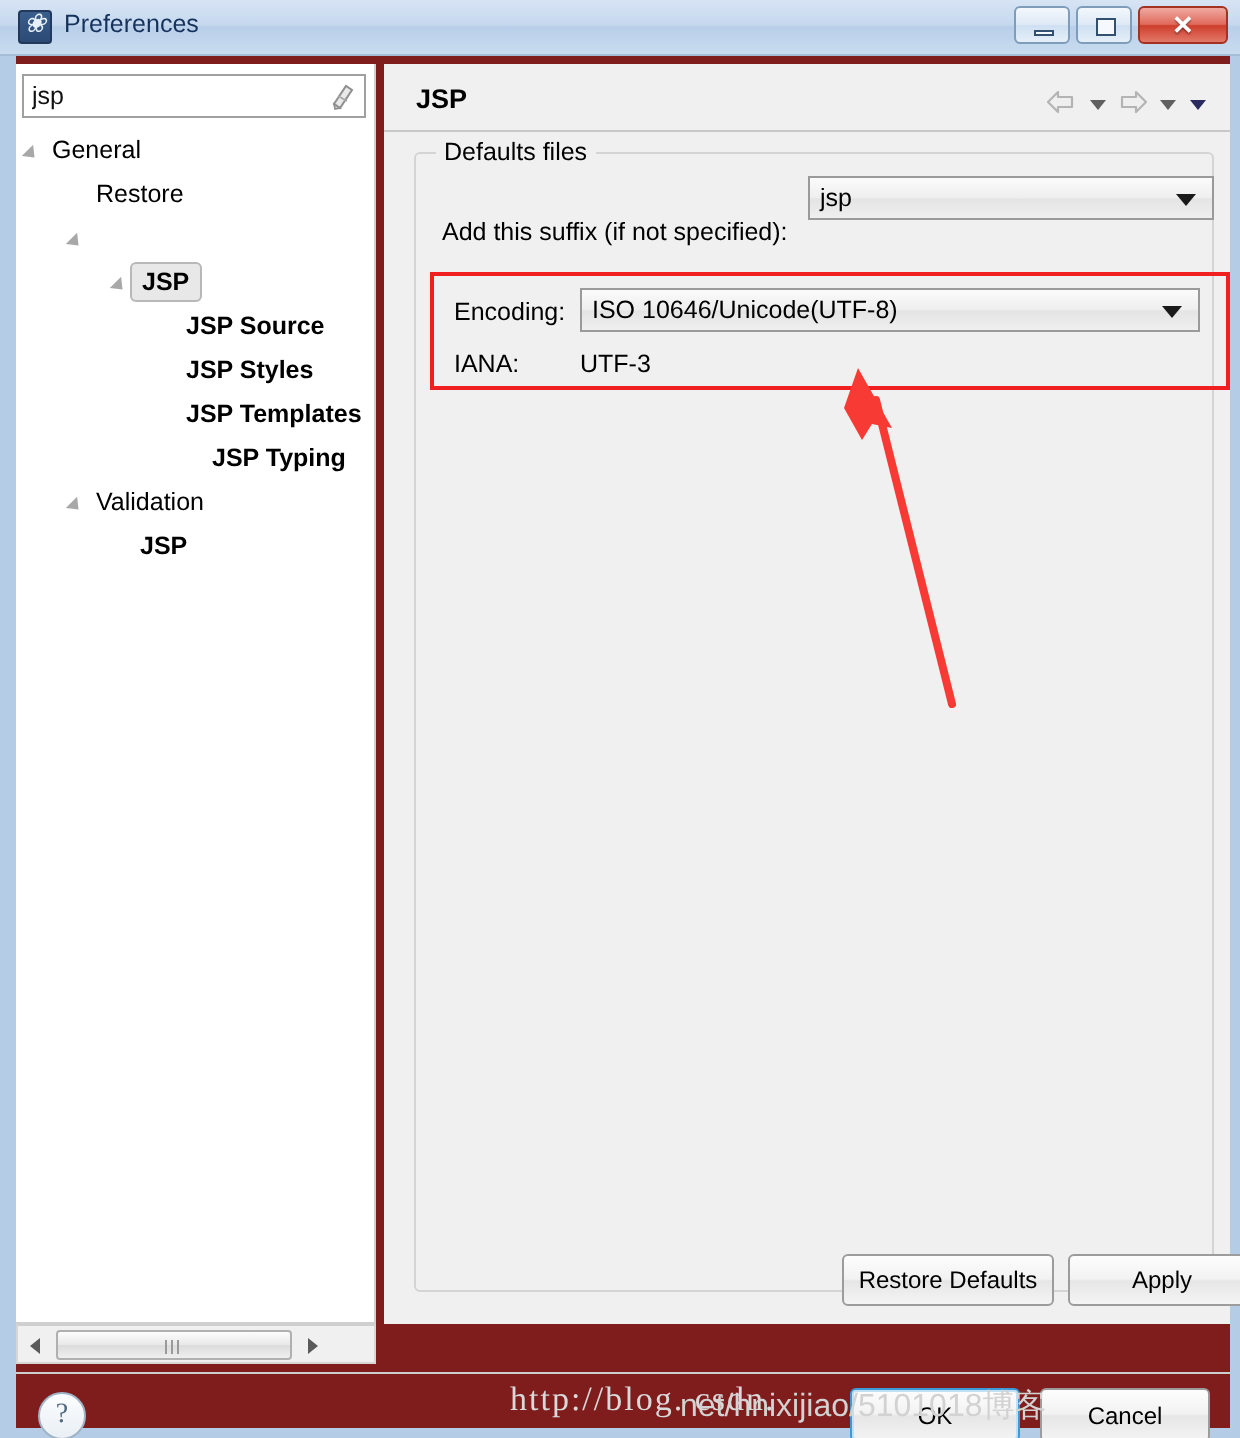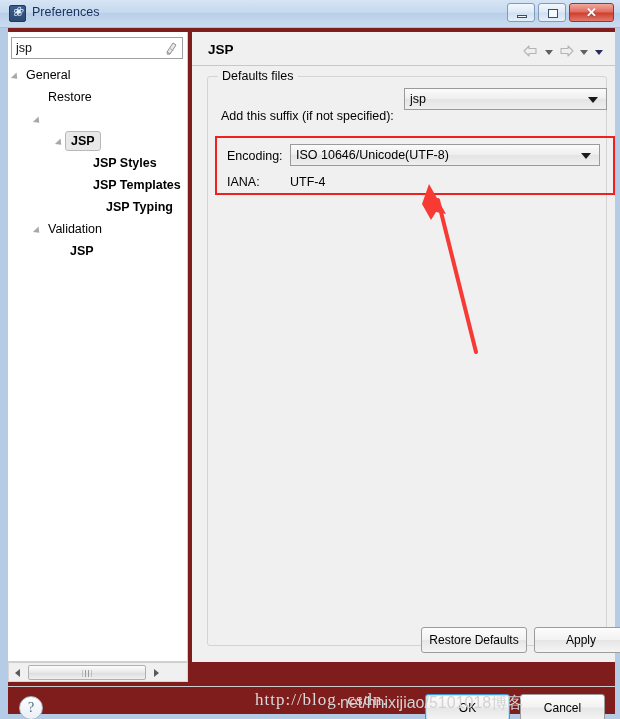--- a/index.html
+++ b/index.html
@@ -350,20 +350,23 @@
           </div>
           <div class="tree-row">
             <span class="tree-label" style="left: 40px;">Restore</span>
           </div>
           <div class="tree-row">
             <span class="tw" style="left: 26px;"></span>
           </div>
           <div class="tree-row">
             <span class="tw" style="left: 48px;"></span>
             <span class="tree-label bold sel" style="left: 57px;">JSP</span>
+          </div>
+          <div class="tree-row">
+            <span class="tree-label bold" style="left: 85px;">JSP Source</span>
           </div>
           <div class="tree-row">
             <span class="tree-label bold" style="left: 85px;">JSP Styles</span>
           </div>
           <div class="tree-row">
             <span class="tree-label bold" style="left: 85px;">JSP Templates</span>
           </div>
           <div class="tree-row">
             <span class="tree-label bold" style="left: 85px; margin-left: 13px;">JSP Typing</span>
           </div>
@@ -417,21 +420,21 @@
       </div>
 
 
       <span class="row-label" style="left:35px; top:117px;">Encoding:</span>
       <div class="combo" style="left:98px; top:112px; width:310px;">
         <span class="combo-text">ISO 10646/Unicode(UTF-8)</span>
         <span class="combo-caret"></span>
       </div>
 
       <span class="row-label" style="left:35px; top:143px;">IANA:</span>
-      <span class="row-label" style="left:98px; top:143px;">UTF-4</span>
+      <span class="row-label" style="left:98px; top:143px;">UTF-3</span>
 
       <div class="red-box"></div>
 
       <div class="btn" style="left:229px; top:595px; width:106px;">Restore Defaults</div>
       <div class="btn" style="left:342px; top:595px; width:94px;">Apply</div>
     </div>
 
     <div class="bottom-sep"></div>
 
     <div class="help-btn">

